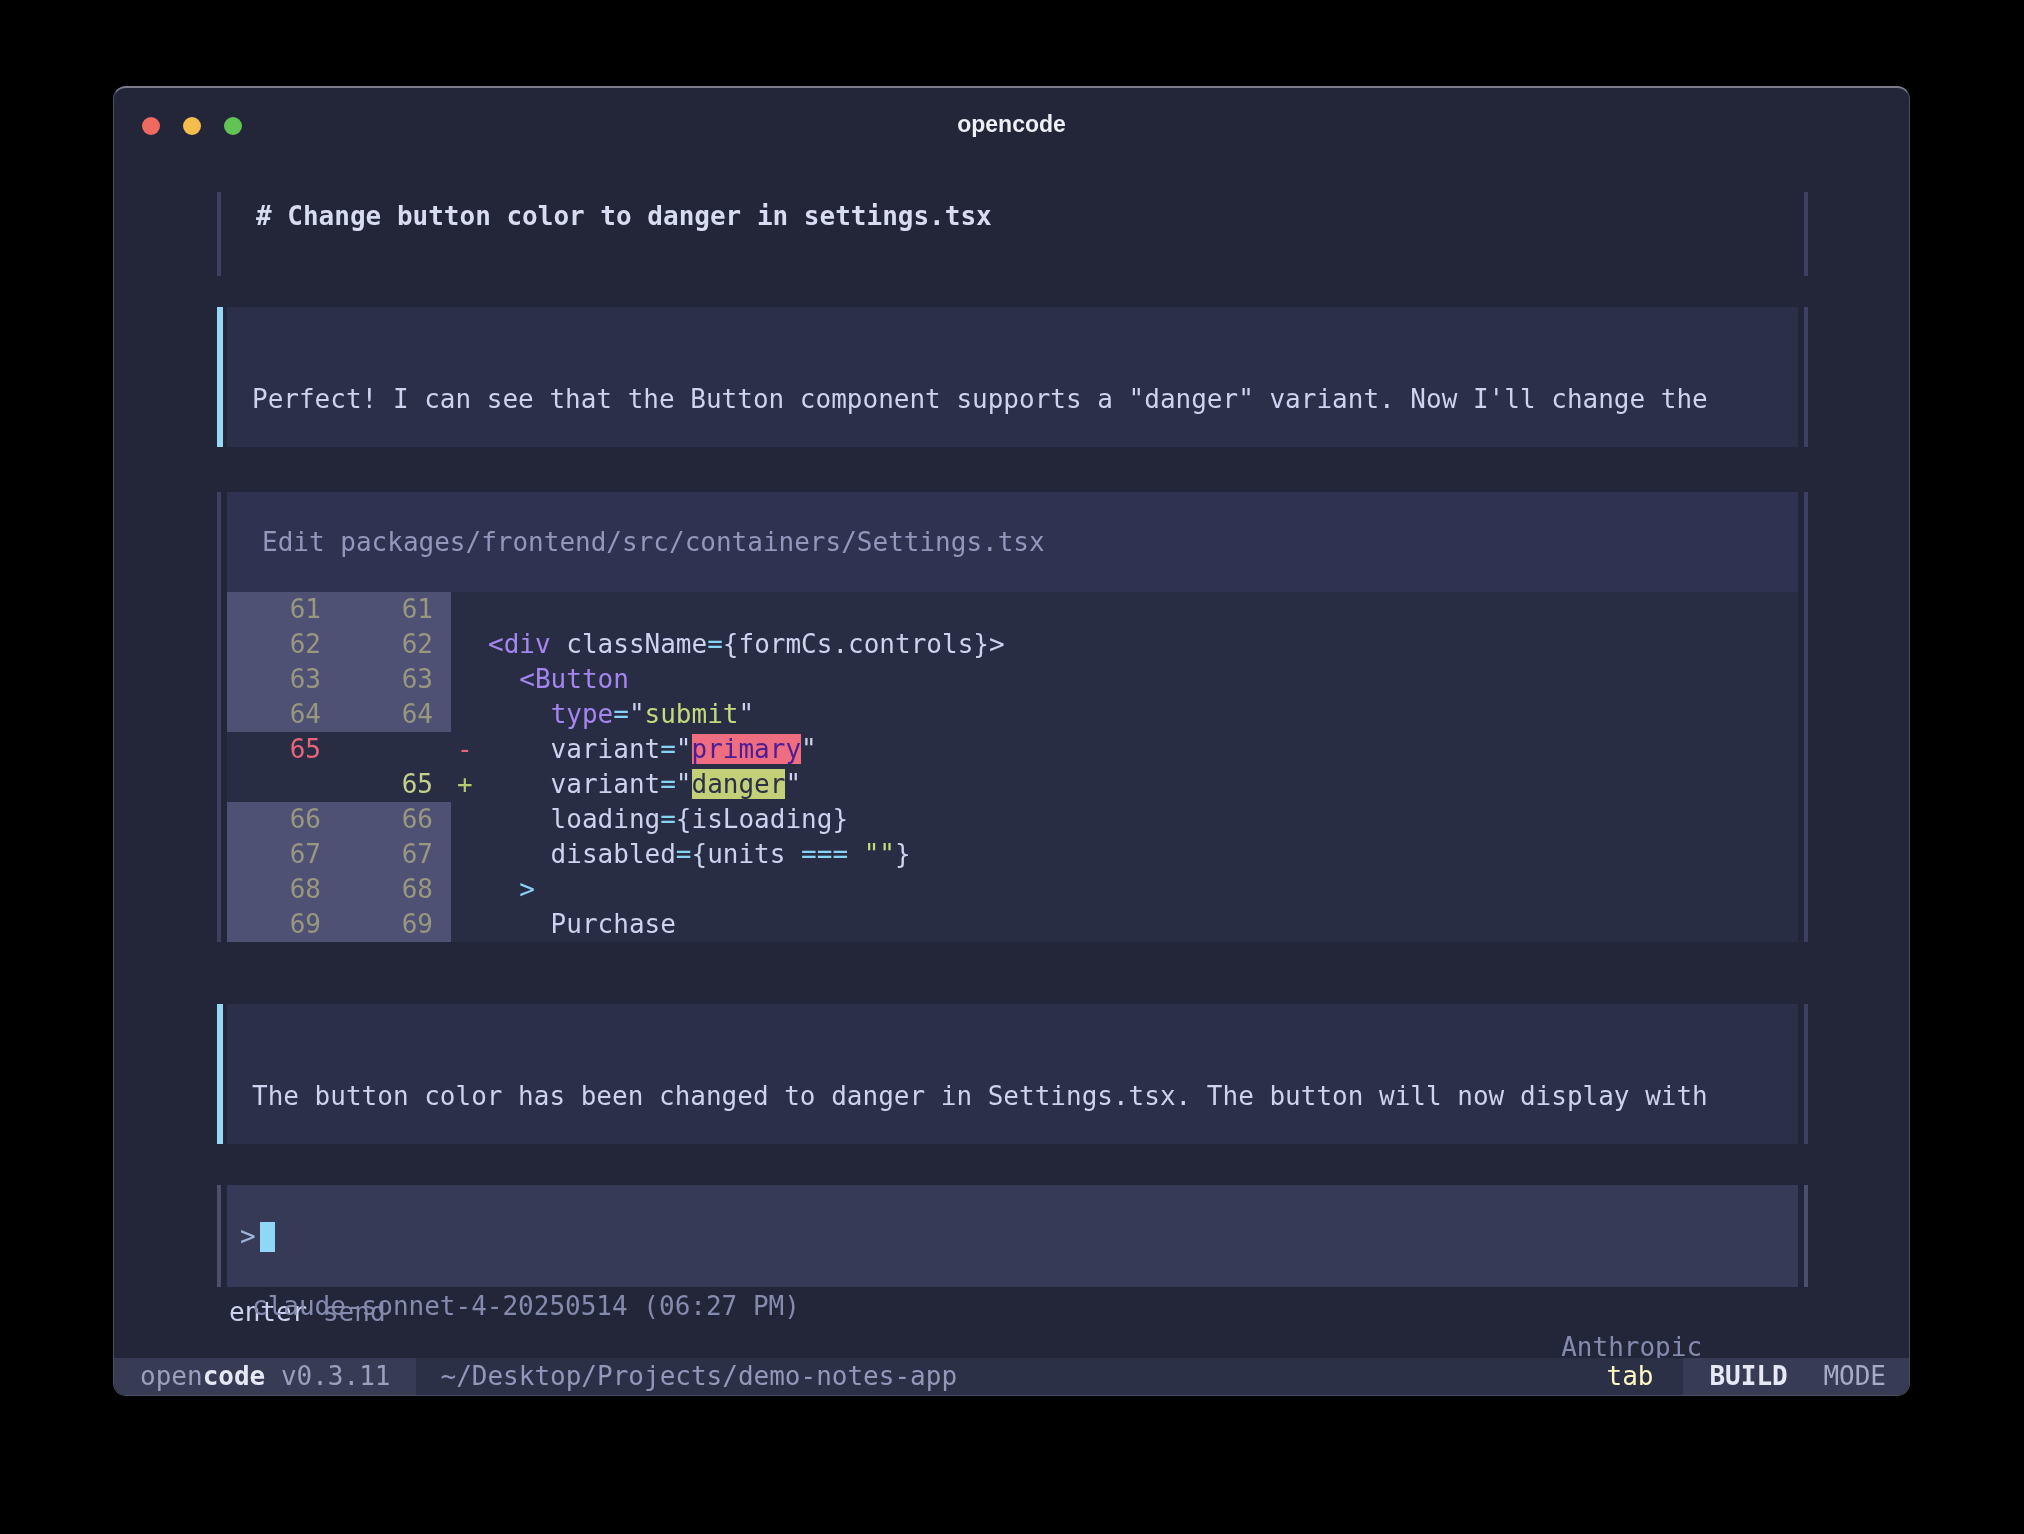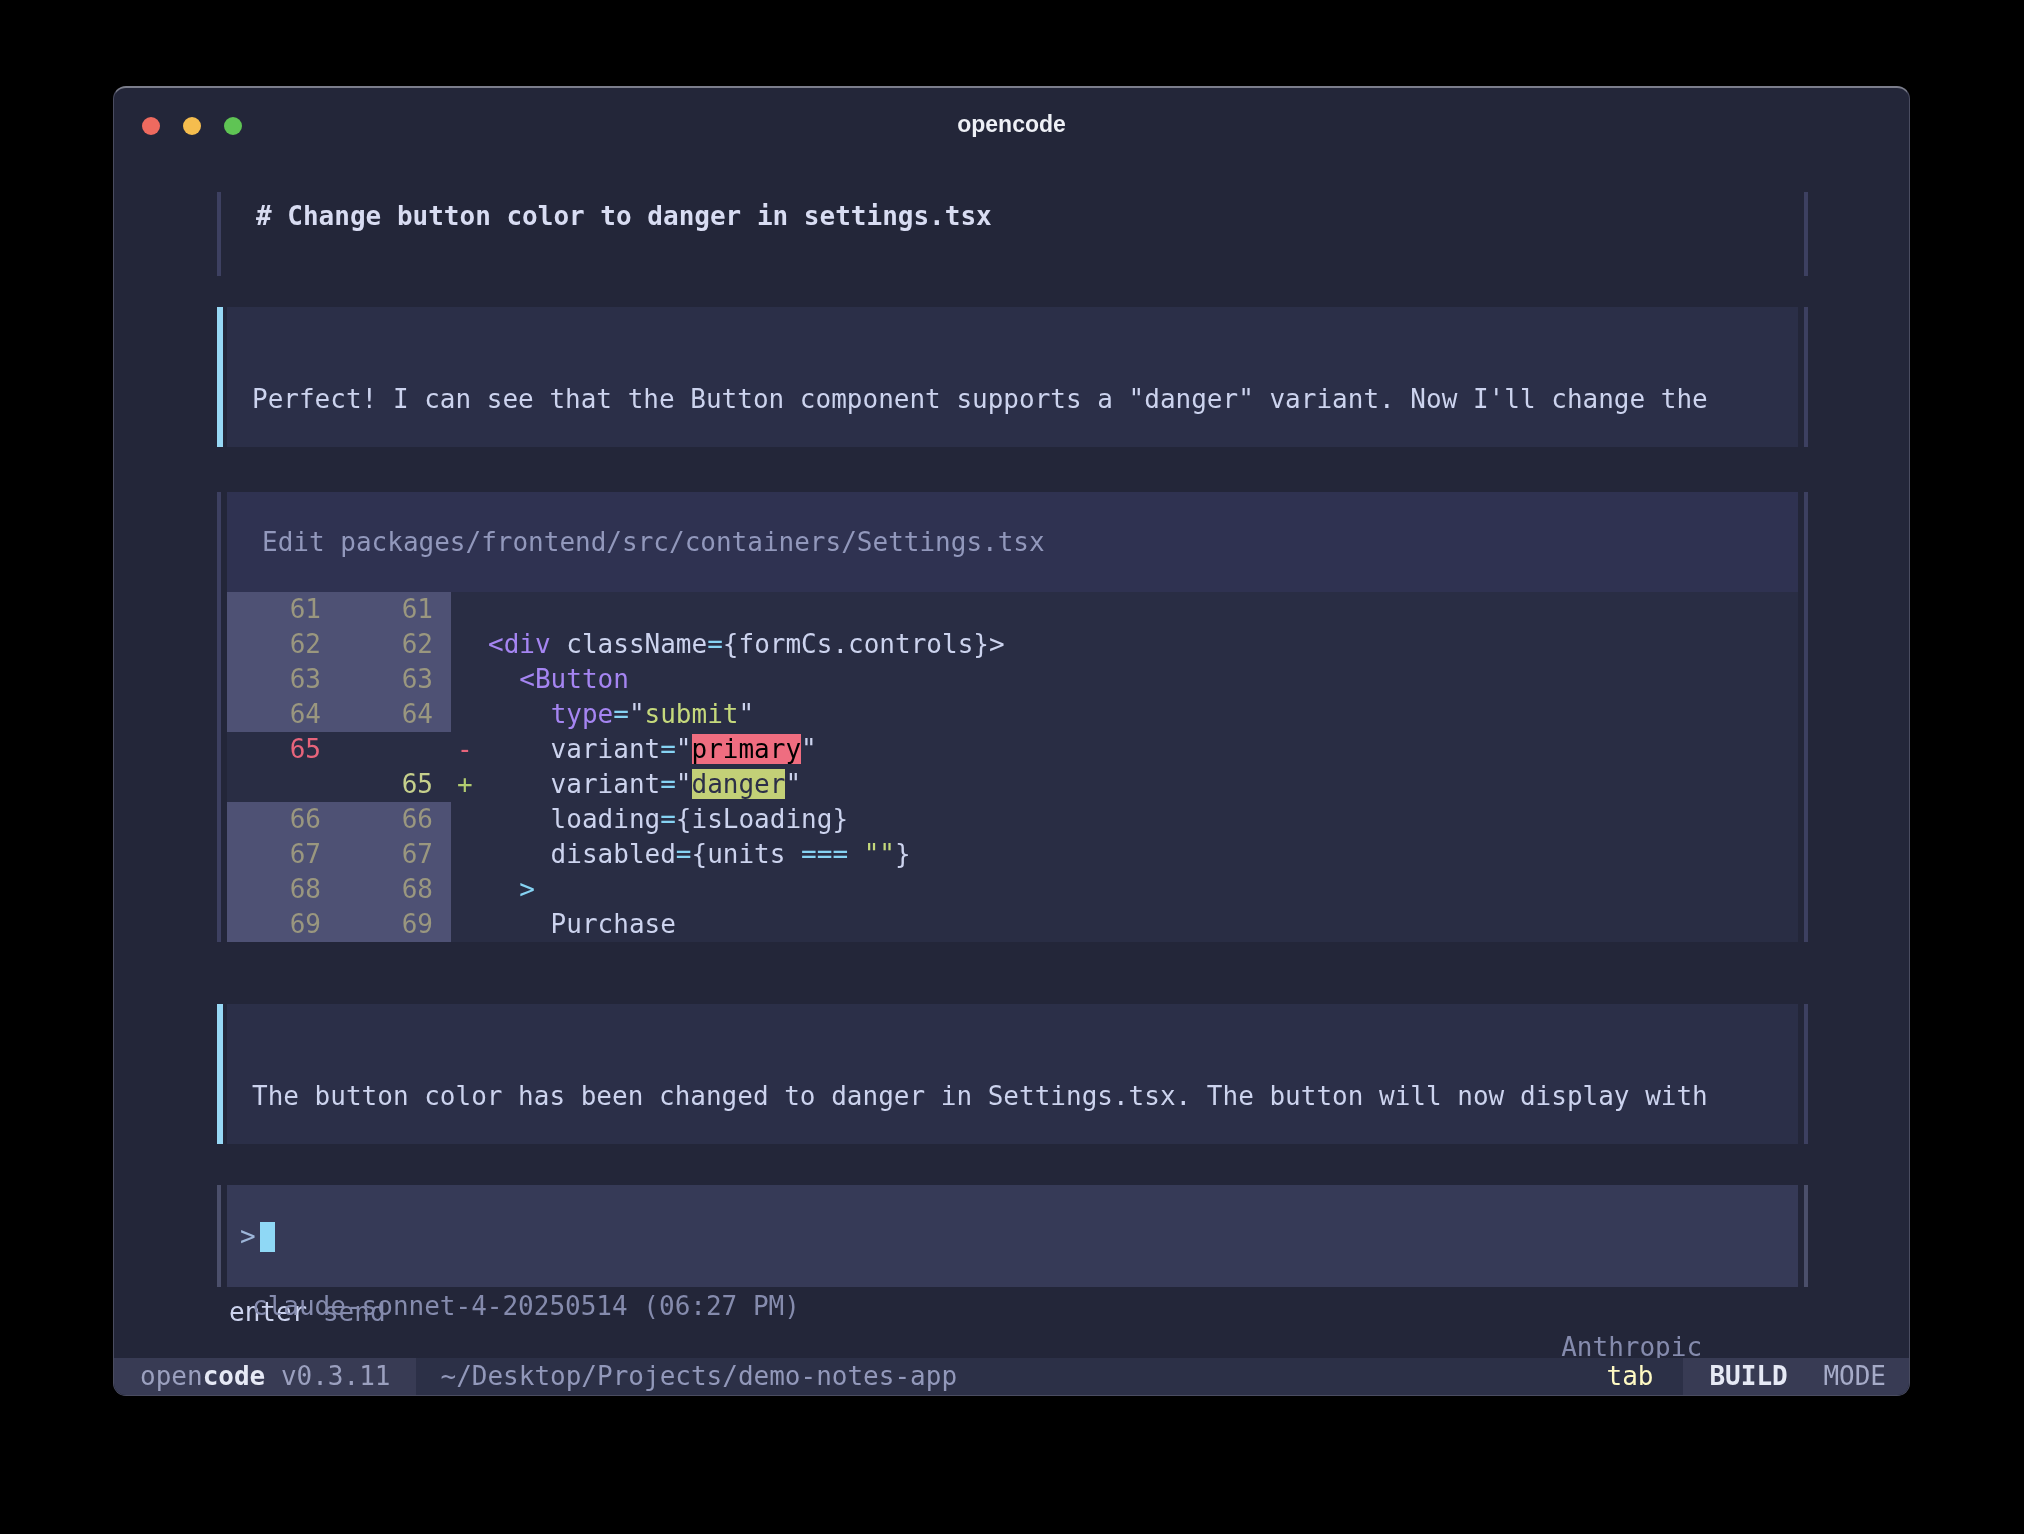--- a/index.html
+++ b/index.html
@@ -60,21 +60,21 @@
   .drow.del .gold { color:#e7647b; }
   .drow.add .gnew { color:#c6d08c; }
   .mark { width:37px; padding-left:6px; flex:none; }
   .drow.del .mark { color:#e7647b; }
   .drow.add .mark { color:#b2cc70; }
   .code { flex:1; }
   .c-plain { color:#ccd3ee; }
   .c-tag   { color:#a585f2; }
   .c-op    { color:#86d3f3; }
   .c-str   { color:#c5d97c; }
-  .w-del   { background:#ef6d80; color:#000000; }
+  .w-del   { background:#ef6d80; color:#4c1d95; }
   .w-add   { background:#c3d077; color:#2c2f48; }
 
   
   .inputbox { margin-top:41px; height:102px; }
   .inputbox::before, .inputbox::after { background:#4b4f6b; }
   .input-bg { position:absolute; left:10px; right:10px; top:0; bottom:0; background:#363a57; }
   .prompt-line { position:relative; padding:34px 0 0 23px; display:flex; align-items:center; }
   .prompt-char { color:#9db5d8; }
   .cursor { display:inline-block; width:15px; height:30px; background:#8fd8f5; margin-left:4px; }
 

